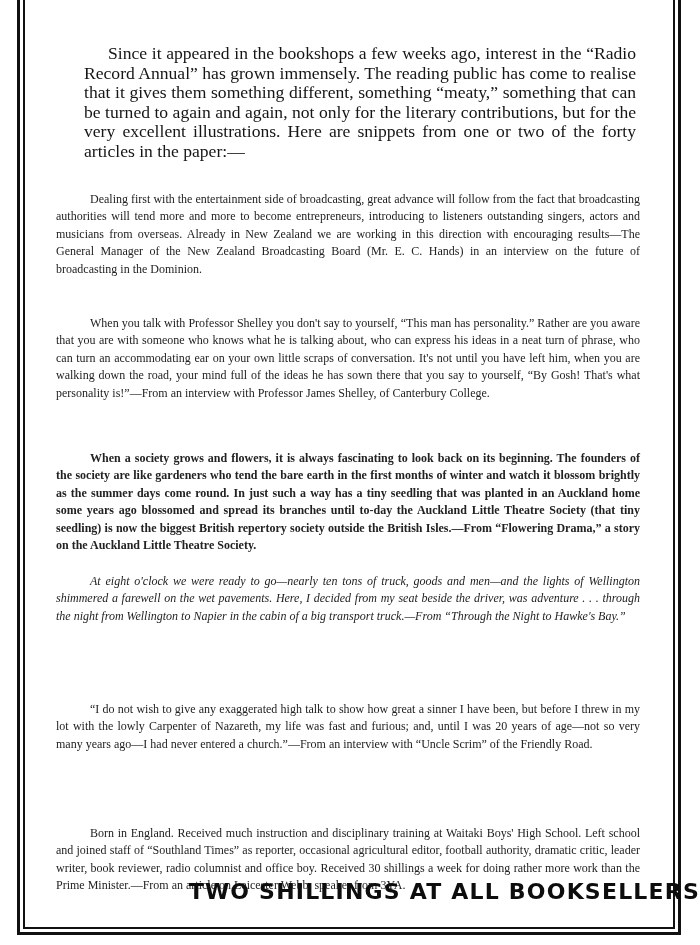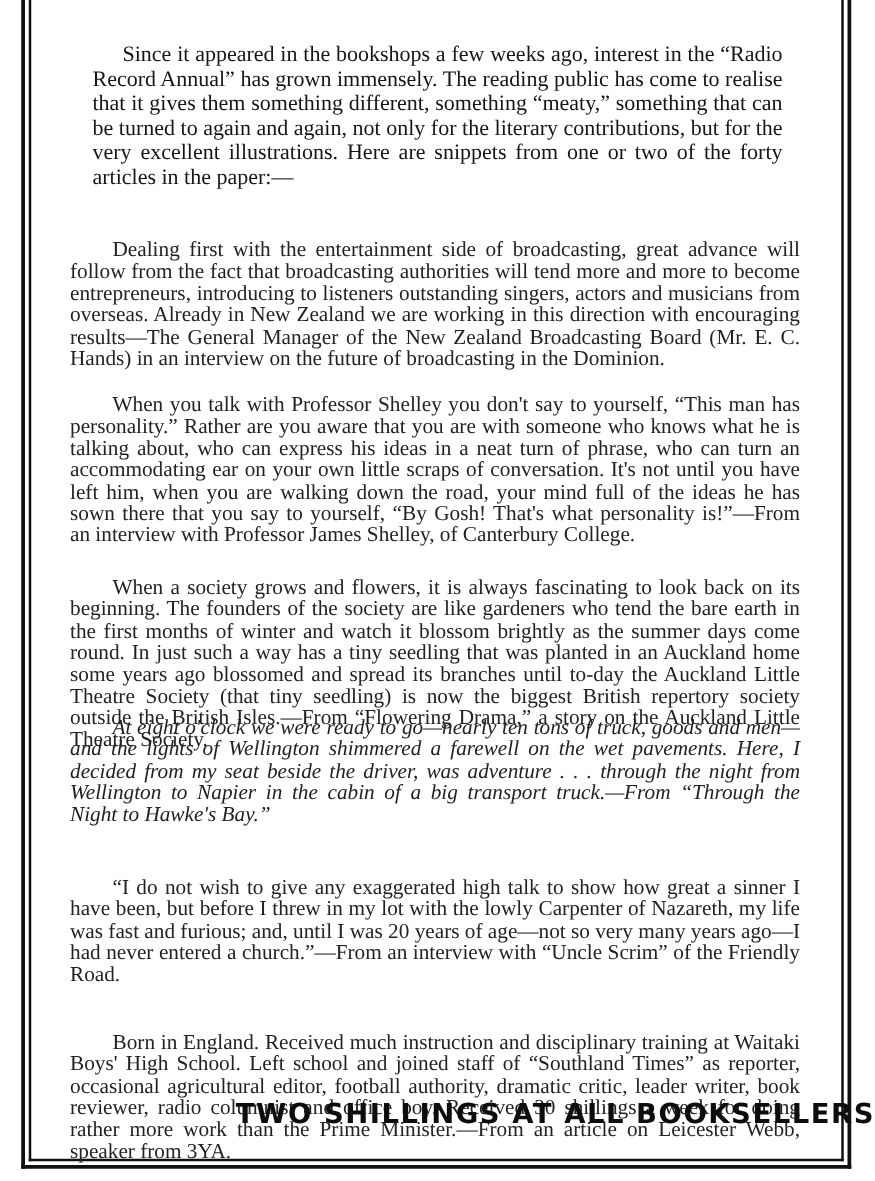--- a/index.html
+++ b/index.html
@@ -40,39 +40,39 @@
     .intro {
       position: absolute;
       left: 74px;
       top: 34px;
       width: 552px;
       font-size: 17.6px;
       line-height: 19.5px;
       text-align: justify;
       text-indent: 24px;
       color: #151515;
-      margin: 0;
+      margin: 10px;
     }
     .snippets {
       position: absolute;
       left: 56px;
       top: 191px;
       width: 584px;
     }
     .snippet {
-      font-size: 17px;
+      font-size: 12px;
       line-height: 17.4px;
       text-align: justify;
       text-indent: 34px;
       margin: 0;
       color: #222;
     }
     .s1 { margin-top: 0; }
     .s2 { position: absolute; top: 124px; }
-    .s3 { position: absolute; top: 270px; }
+    .s3 { position: absolute; top: 259px; font-weight: bold; }
     .s4 { position: absolute; top: 382px; font-style: italic; }
     .s5 { position: absolute; top: 490px; margin-top: 20px; }
     .s6 { position: absolute; top: 634px; }
     .snippets .snippet { width: 584px; }
     .footer-headline {
       position: absolute;
       left: 0;
       width: 700px;
       top: 879px;
       text-align: right;

